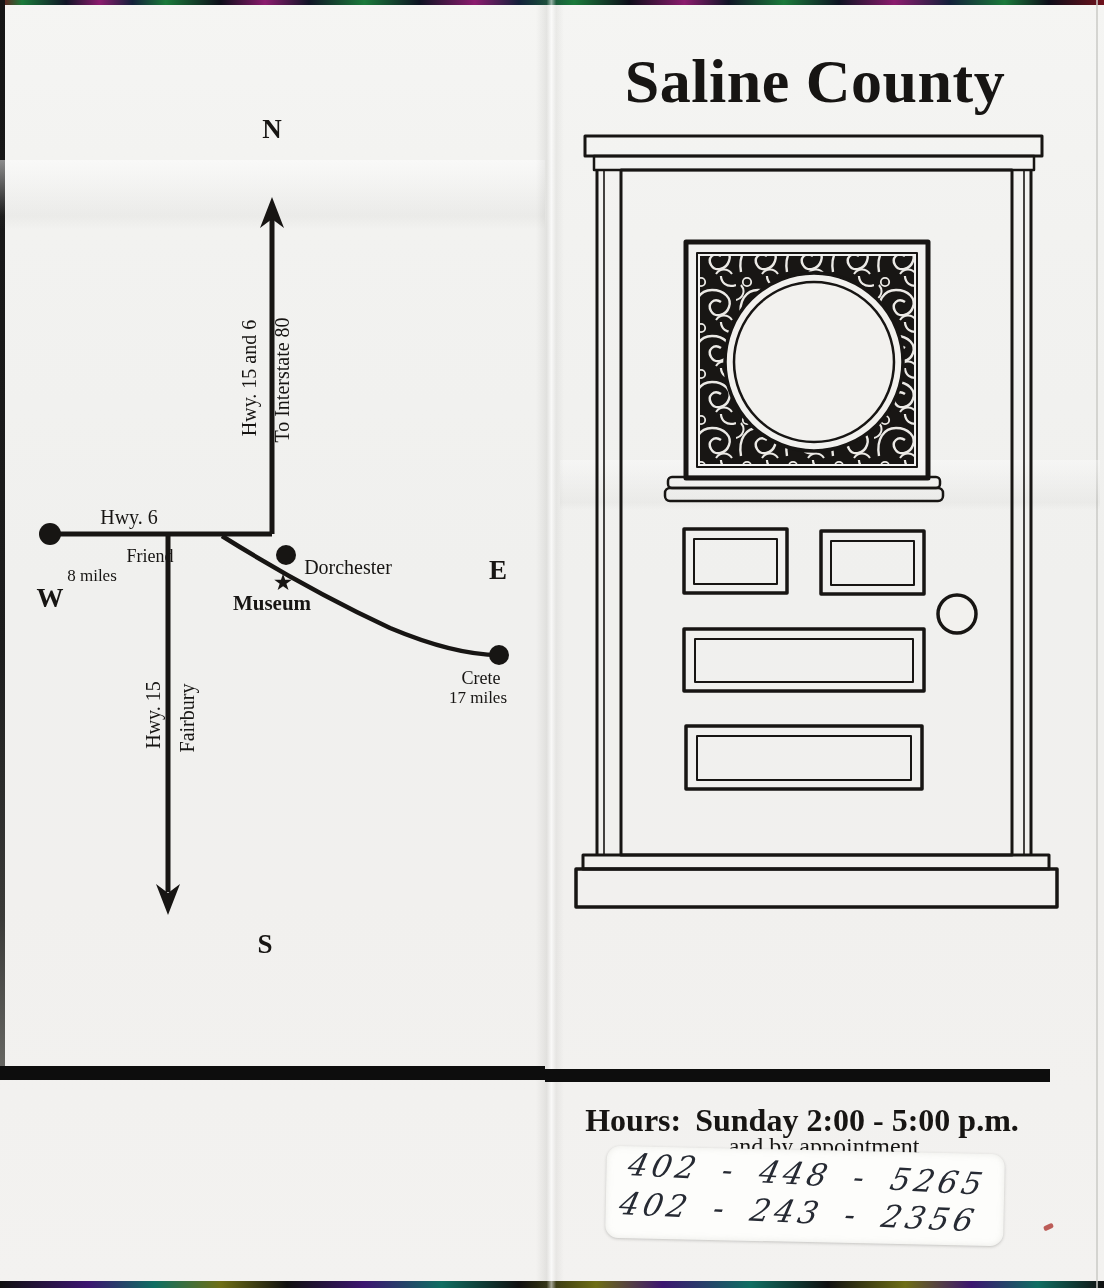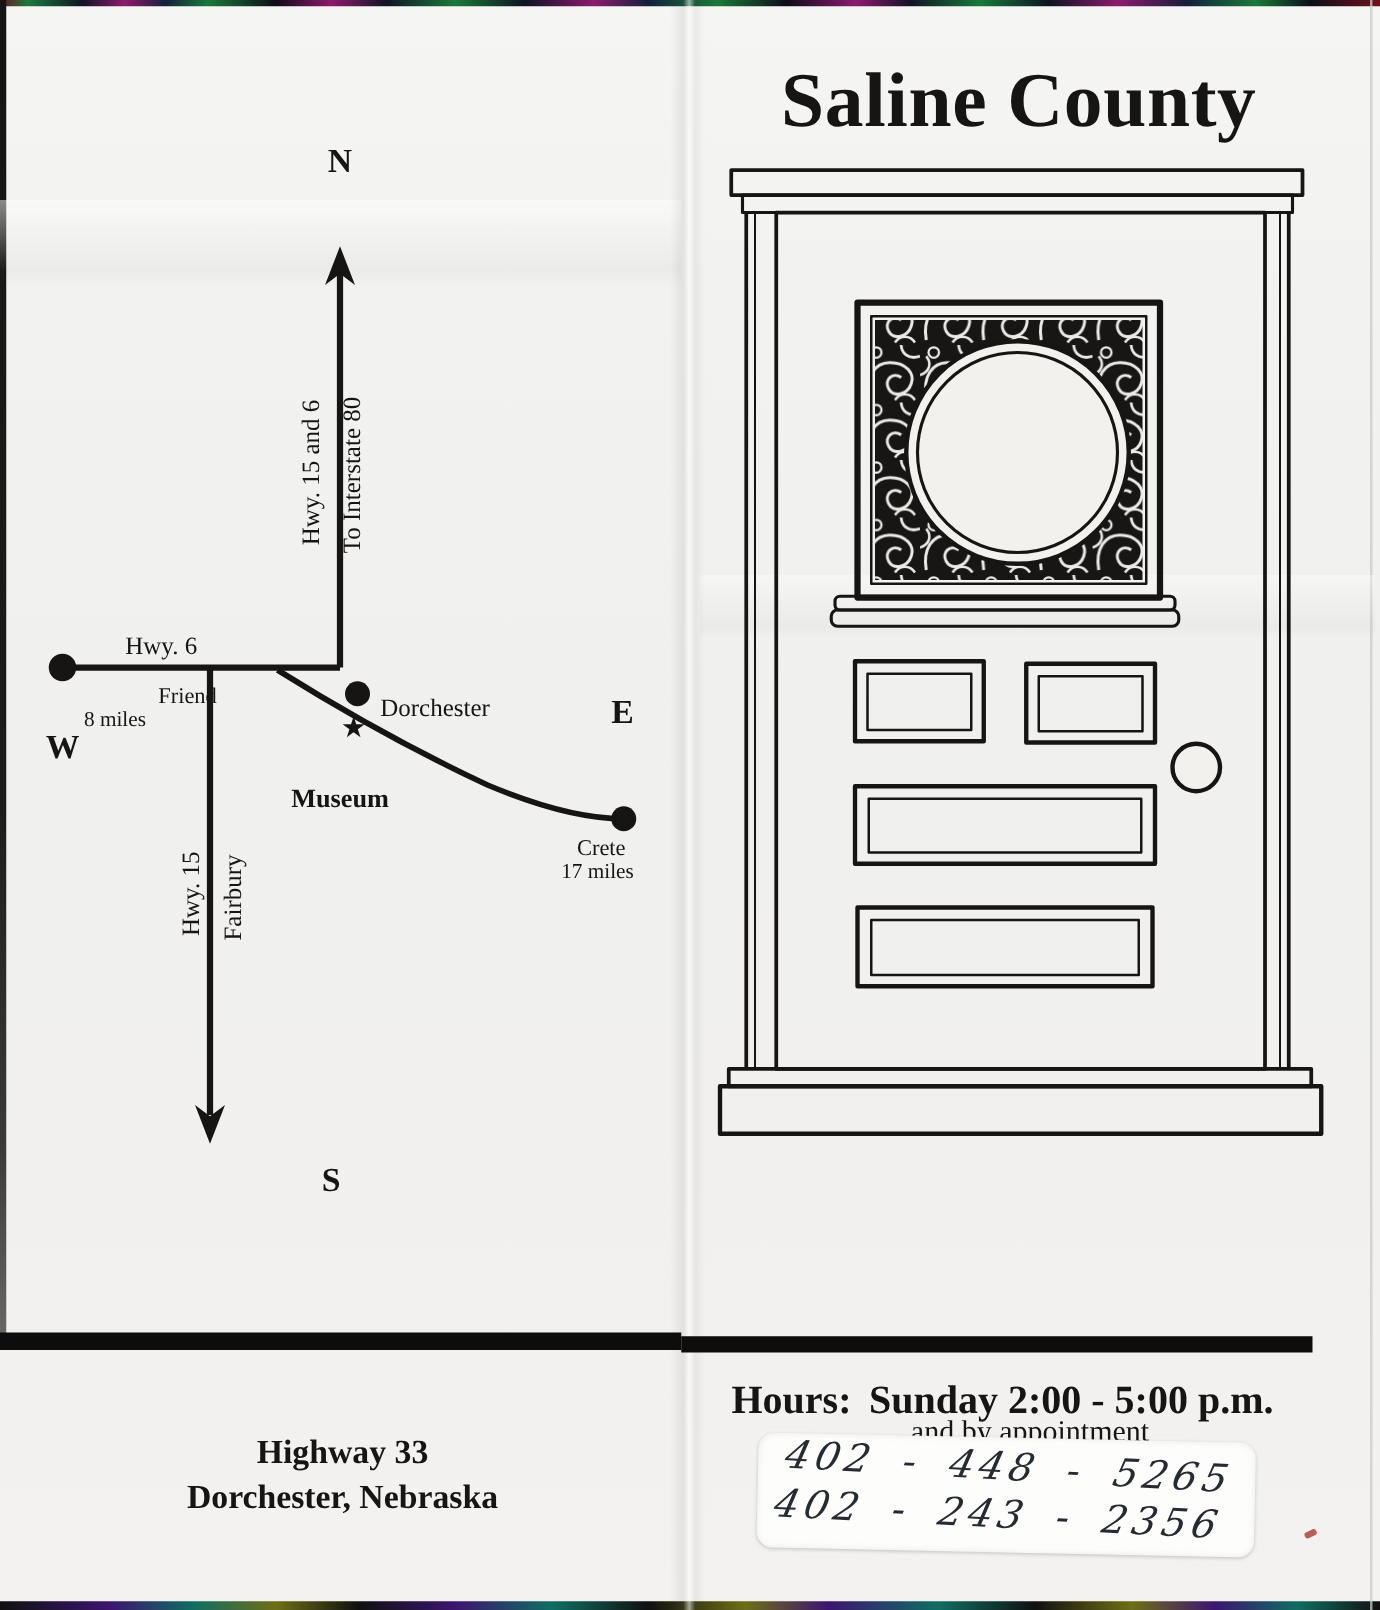--- a/index.html
+++ b/index.html
@@ -148,37 +148,33 @@
 
   <span class="lbl rot road-lbl" style="left:249px;top:378px;">Hwy. 15 and 6</span>
   <span class="lbl rot road-lbl" style="left:282px;top:380px;">To Interstate 80</span>
 
   <span class="lbl road-lbl" style="left:129px;top:517px;">Hwy. 6</span>
   <span class="lbl town-lbl" style="left:106px;top:556px;margin-left:44px;">Friend</span>
   <span class="lbl small-lbl" style="left:92px;top:575px;">8 miles</span>
 
   <span class="lbl road-lbl" style="left:348px;top:555px;margin-top:12px;">Dorchester</span>
   <span class="lbl star" style="left:283px;top:582px;">★</span>
-  <span class="lbl museum-lbl" style="left:272px;top:603px;margin-top:36px;">Museum</span>
+  <span class="lbl museum-lbl" style="left:272px;top:603px;">Museum</span>
 
   <span class="lbl rot road-lbl" style="left:153px;top:715px;">Hwy. 15</span>
   <span class="lbl rot road-lbl" style="left:187px;top:718px;">Fairbury</span>
 
   <span class="lbl town-lbl" style="left:481px;top:678px;">Crete</span>
   <span class="lbl small-lbl" style="left:478px;top:697px;">17 miles</span>
 
   <span class="lbl title title-top" style="left:815px;top:81px;">Saline County</span>
 
   <div class="divider left-seg"></div>
   <div class="divider right-seg"></div>
 
-  <div class="address">
-    <div>Highway 33</div>
-    <div>Dorchester, Nebraska</div>
-  </div>
 
   <div class="hours-line">
     <span>Hours:</span><span class="gap"></span><span>Sunday 2:00 - 5:00 p.m.</span>
   </div>
   <div class="hours-note">and by appointment</div>
 
   <div class="sticker">
     <span class="phone l1">402 - 448 - 5265</span>
     <span class="phone l2">402 - 243 - 2356</span>
   </div>

